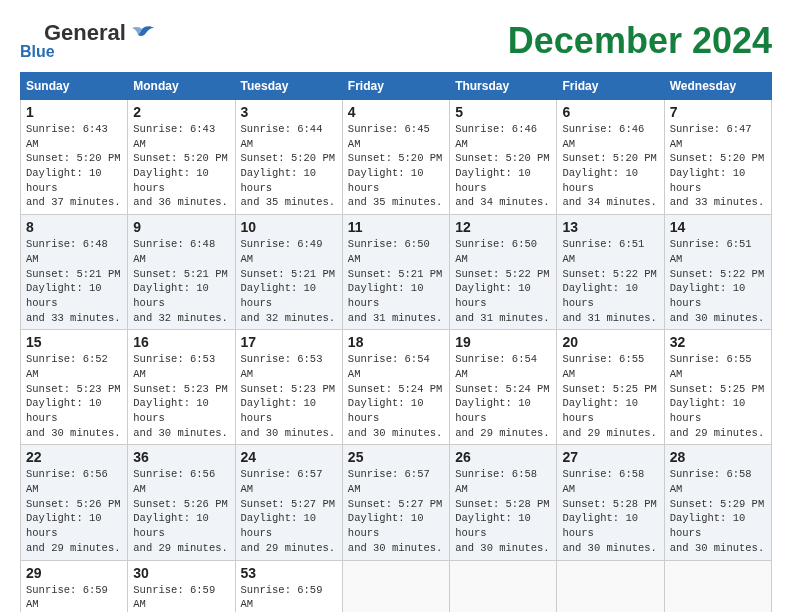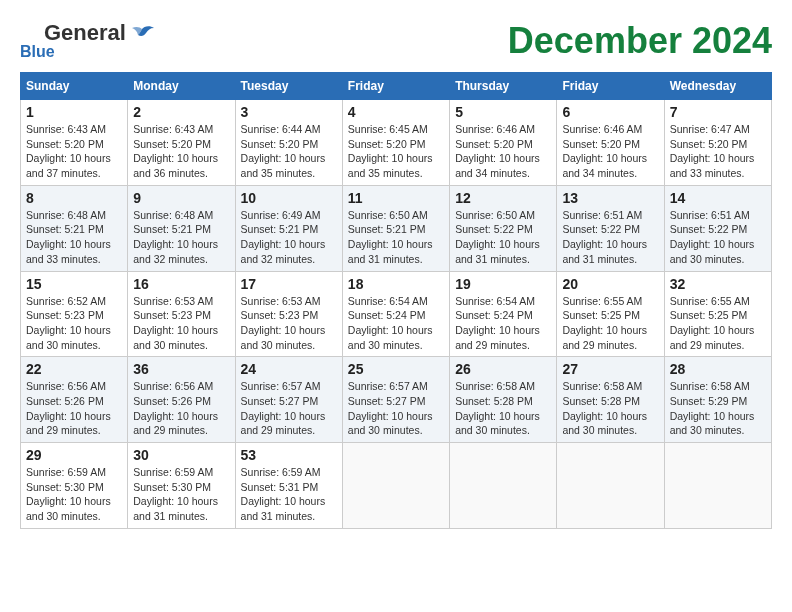--- a/index.html
+++ b/index.html
@@ -65,20 +65,21 @@
       font-size: 14px;
       font-weight: bold;
       color: #222;
       display: block;
       margin-bottom: 2px;
     }
     .day-info {
       color: #333;
       font-size: 10.5px;
       line-height: 1.4;
+      font-family: Liberation Mono, monospace;
     }
     .empty-cell {
       background: #f9f9f9 !important;
     }
     .logo-wrapper {
       display: flex;
       align-items: center;
       gap: 4px;
     }
     .logo-dark { color: #333; font-weight: bold; font-size: 22px; margin-left: 24px; }

